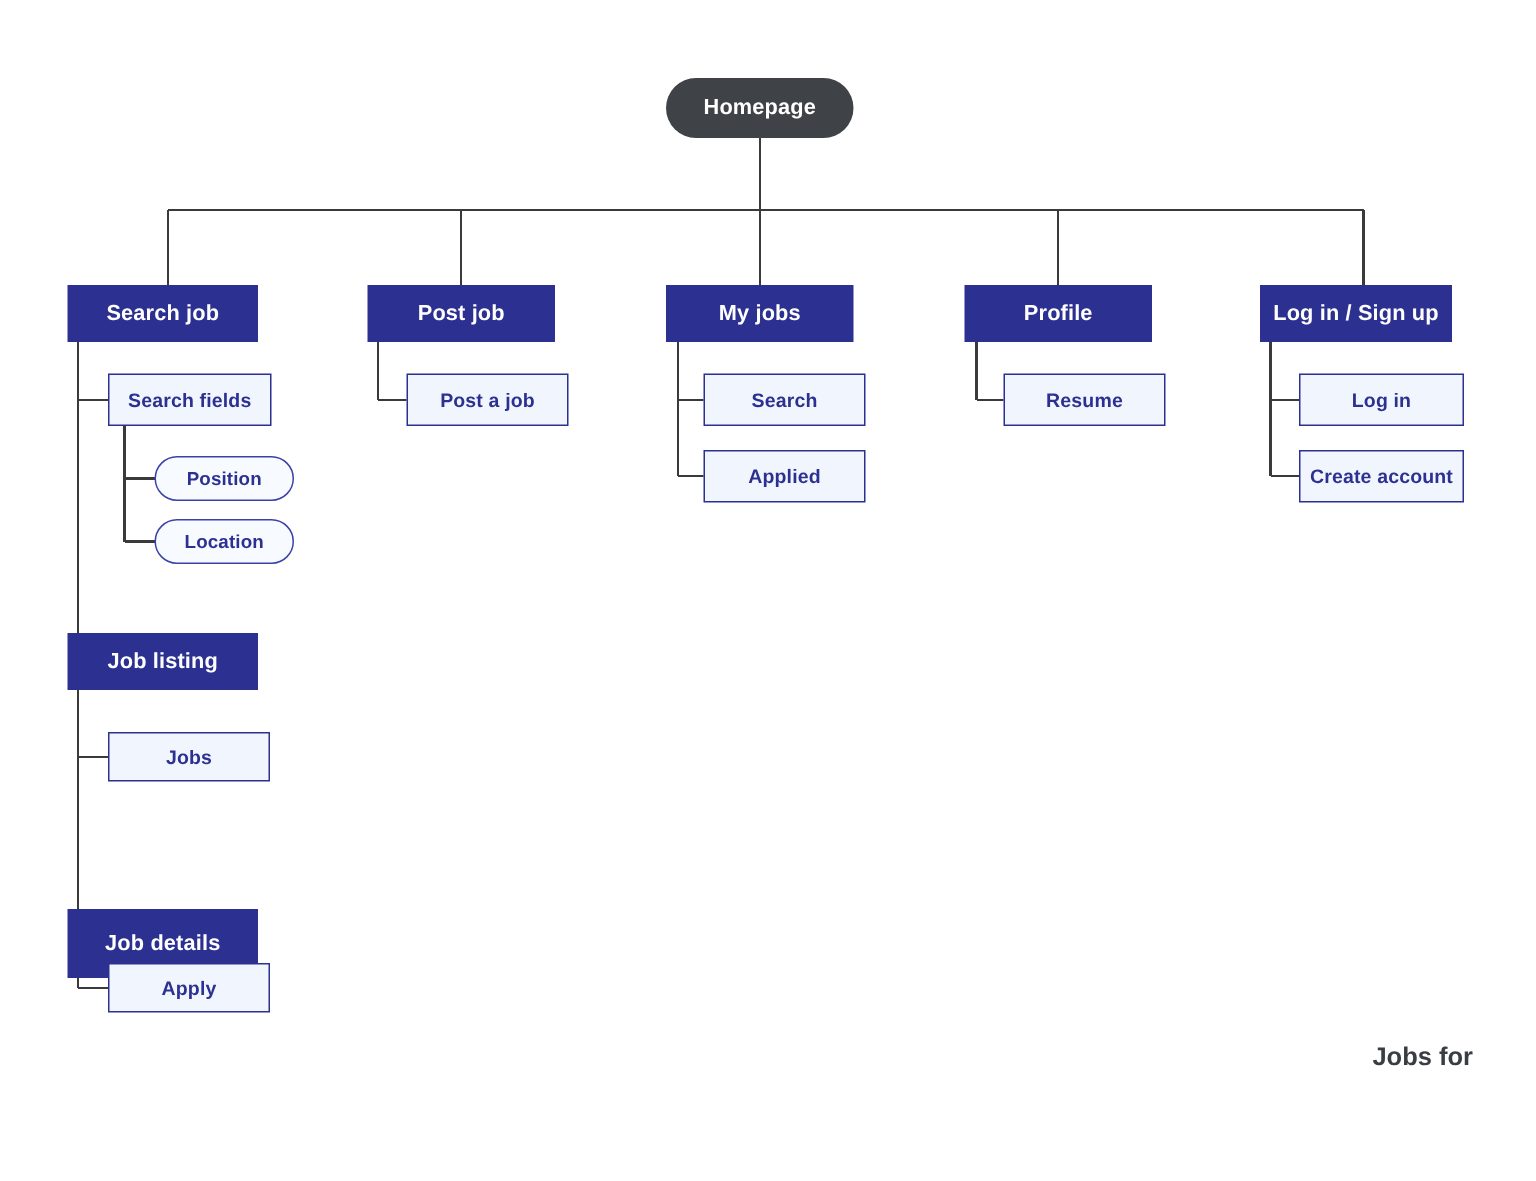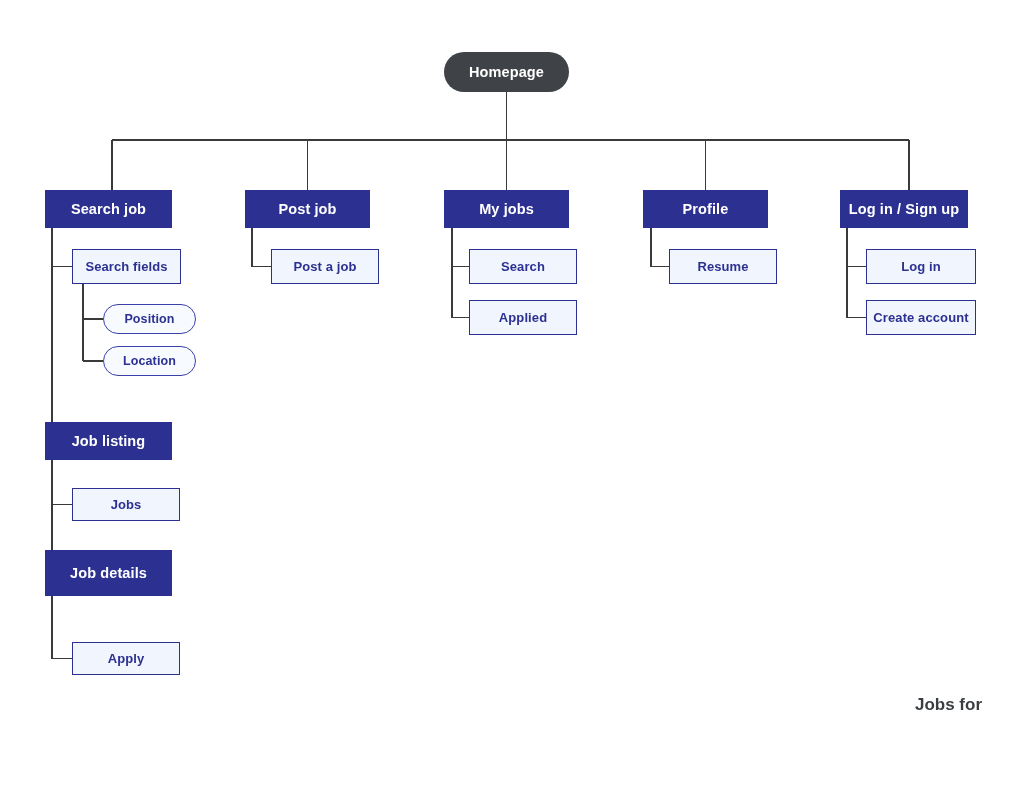--- a/index.html
+++ b/index.html
@@ -138,21 +138,21 @@
       </div>
       <div class="node node-pill" style="left: 103px; top: 346px; width: 93px; height: 30px;">
         <span>Location</span>
       </div>
       <div class="node node-primary" style="left: 45px; top: 422px; width: 127px; height: 38px;">
         <span>Job listing</span>
       </div>
       <div class="node node-leaf" style="left: 72px; top: 488px; width: 108px; height: 33px; justify-content: center;">
         <span>Jobs</span>
       </div>
-      <div class="node node-primary" style="left: 45px; top: 550px; width: 127px; height: 46px;">
+      <div class="node node-primary" style="left: 45px; top: 606px; width: 127px; height: 46px;">
         <span>Job details</span>
       </div>
       <div class="node node-leaf" style="left: 72px; top: 642px; width: 108px; height: 33px;">
         <span>Apply</span>
       </div>
       <div class="node node-leaf" style="left: 271px; top: 249px; width: 108px; height: 35px;">
         <span>Post a job</span>
       </div>
       <div class="node node-leaf" style="left: 469px; top: 249px; width: 108px; height: 35px;">
         <span>Search</span>

